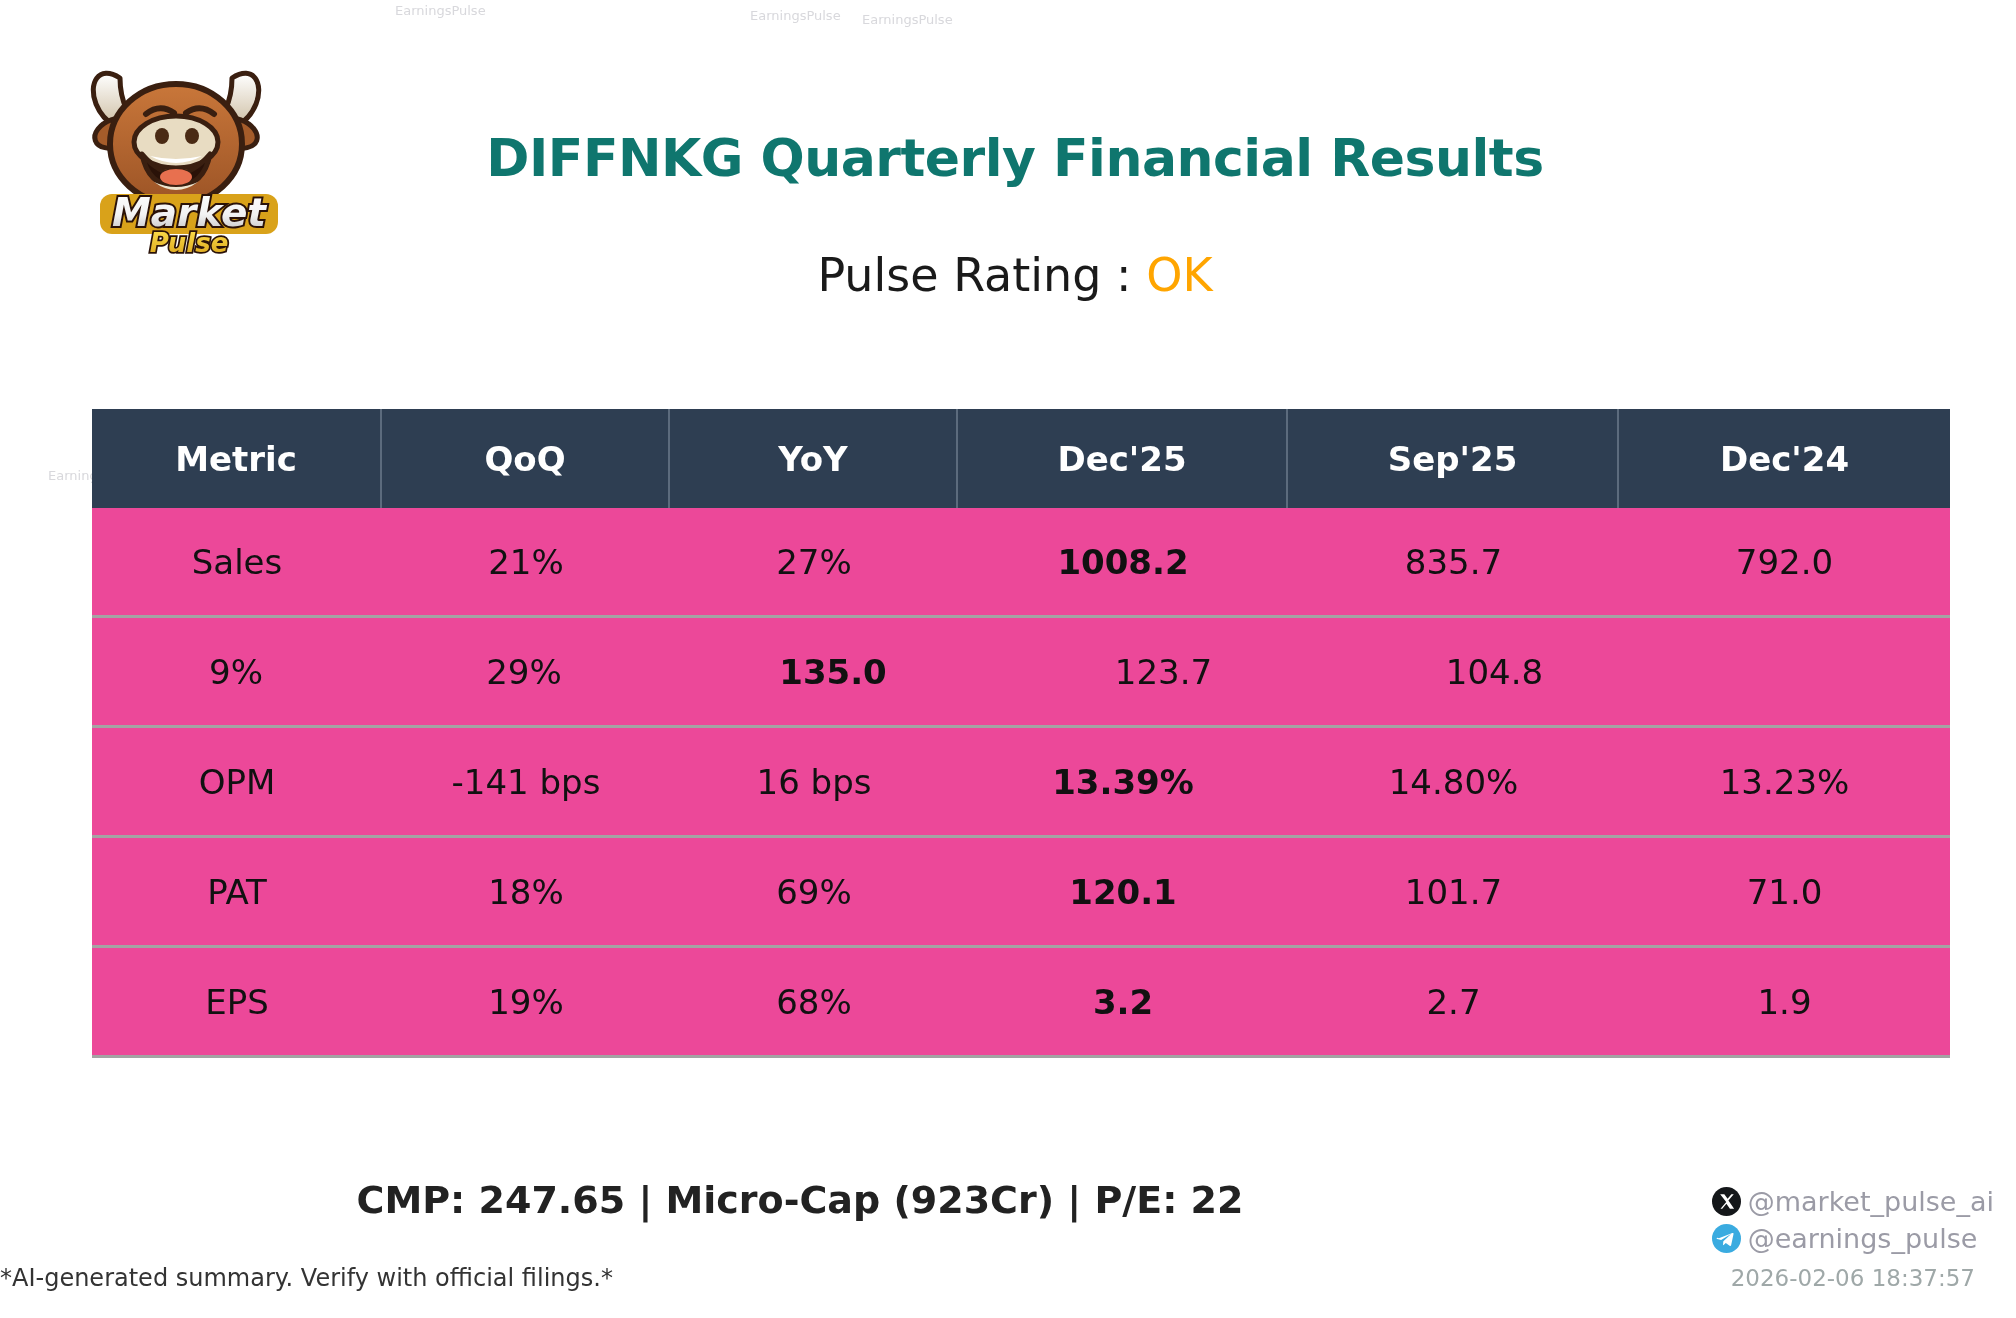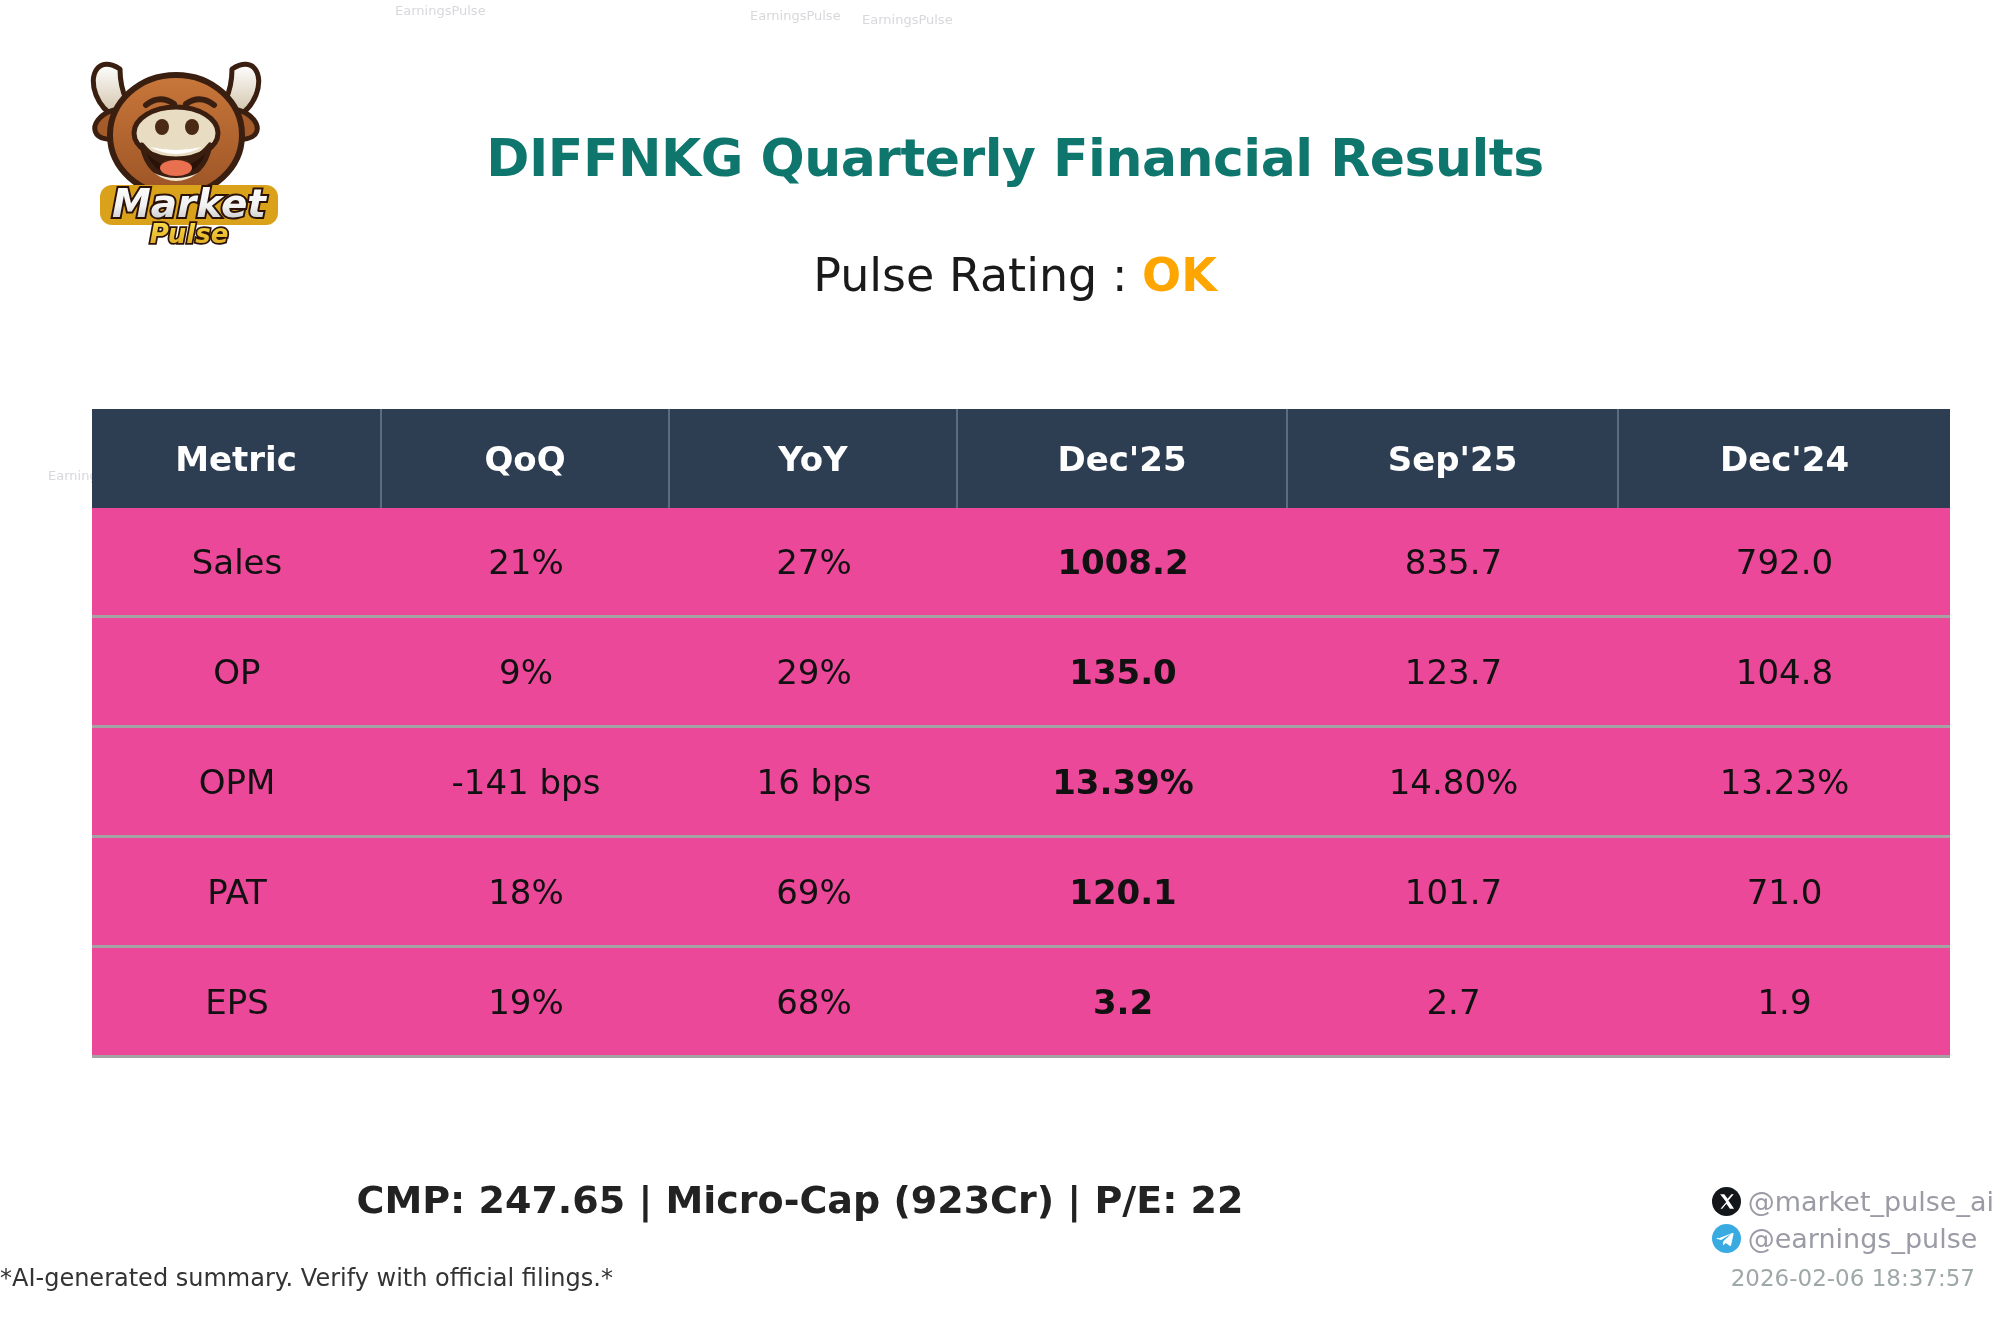--- a/index.html
+++ b/index.html
@@ -17,42 +17,42 @@
     color: #d8d8dc;
     font-size: 13px;
     font-family: "DejaVu Sans", sans-serif;
     white-space: nowrap;
     pointer-events: none;
     user-select: none;
   }
 
   
   .logo-wrap {
-    position: absolute; left: 58px; top: 23px;
+    position: absolute; left: 58px; top: 32px;
     width: 236px; height: 232px;
   }
   .logo-wrap svg { display: block; width: 236px; height: 232px; }
 
   
   .title {
     position: absolute; left: 300px; top: 128px; width: 1430px;
     text-align: center;
     font-size: 52px; font-weight: bold;
     color: #0f766e;
     font-family: "DejaVu Sans", sans-serif;
     letter-spacing: -0.5px;
   }
   .rating-line {
     position: absolute; left: 300px; top: 248px; width: 1430px;
     text-align: center;
     font-size: 46px; font-weight: normal;
     color: #1a1a1a;
     font-family: "DejaVu Sans", sans-serif;
   }
-  .rating-val { font-weight: bold; }
+  .rating-val { font-weight: normal; }
 
   
   .table {
     position: absolute; left: 92px; top: 409px;
     width: 1858px;
   }
   .thead {
     display: flex; height: 99px;
     background: #2e3e52;
   }
@@ -212,21 +212,20 @@
     <div id="table-body">
         <div class="trow">
           <div class="cell c-metric">Sales</div>
           <div class="cell c-qoq pos">21%</div>
           <div class="cell c-yoy pos">27%</div>
           <div class="cell c-cur bold">1008.2</div>
           <div class="cell c-prev">835.7</div>
           <div class="cell c-yrago">792.0</div>
         </div>
         <div class="trow">
-          <div class="cell c-metric">OP</div>
           <div class="cell c-qoq pos">9%</div>
           <div class="cell c-yoy pos">29%</div>
           <div class="cell c-cur bold">135.0</div>
           <div class="cell c-prev">123.7</div>
           <div class="cell c-yrago">104.8</div>
         </div>
         <div class="trow">
           <div class="cell c-metric">OPM</div>
           <div class="cell c-qoq neg">-141 bps</div>
           <div class="cell c-yoy neu">16 bps</div>

